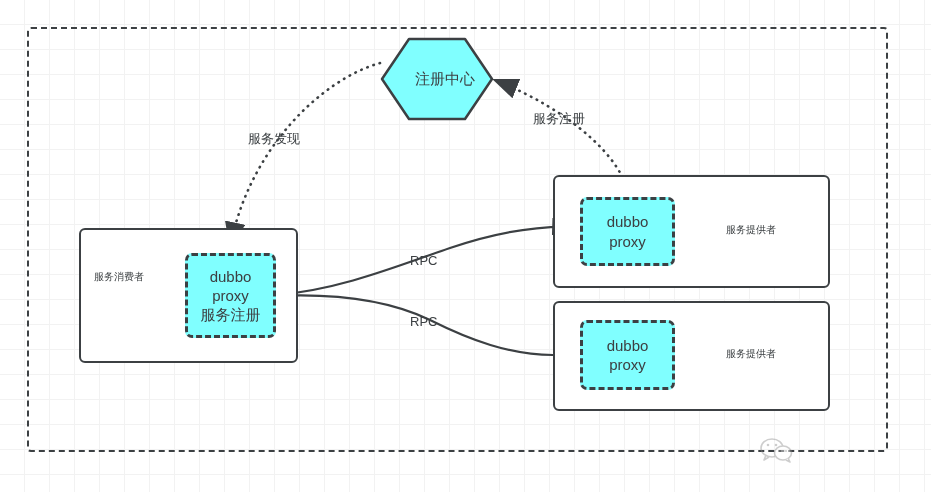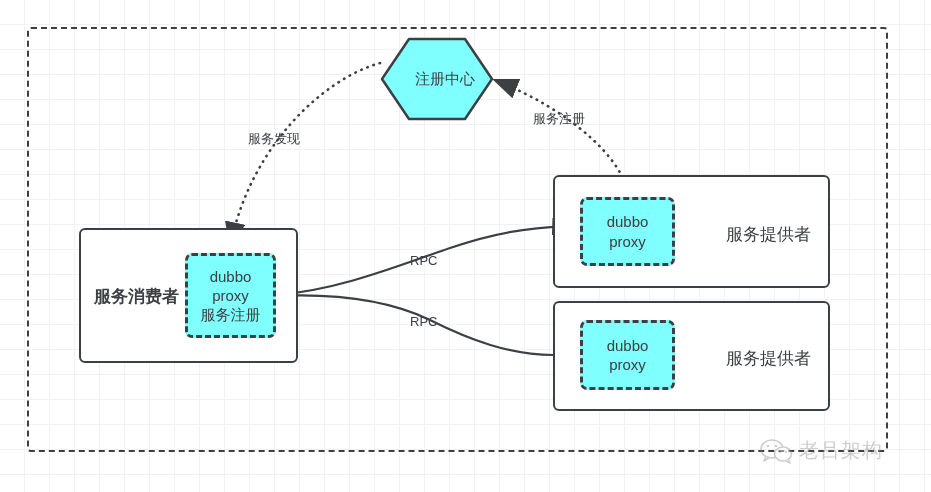--- a/index.html
+++ b/index.html
@@ -61,26 +61,26 @@
     color: #3c4043;
     font-size: 15px;
   }
   .proxy-line {
     display: block;
     white-space: nowrap;
   }
   .box-label {
     position: absolute;
     color: #3c4043;
-    font-size: 17px;
+    font-size: 10px;
     white-space: nowrap;
   }
   #consumer-box { left: 79px; top: 228px; width: 219px; height: 135px; }
   #consumer-proxy { left: 185px; top: 253px; width: 91px; height: 85px; }
-  #consumer-label { left: 94px; top: 285px; font-weight: bold; }
+  #consumer-label { left: 94px; top: 270px; }
   #provider1-box { left: 553px; top: 175px; width: 277px; height: 113px; }
   #provider1-proxy { left: 580px; top: 197px; width: 95px; height: 69px; }
   #provider1-label { left: 726px; top: 223px; }
   #provider2-box { left: 553px; top: 301px; width: 277px; height: 110px; }
   #provider2-proxy { left: 580px; top: 320px; width: 95px; height: 70px; }
   #provider2-label { left: 726px; top: 347px; }
   .hex-wrap {
     position: absolute;
     left: 390px;
     top: 38px;
@@ -189,16 +189,15 @@
     <svg width="34" height="26" viewBox="0 0 34 26">
       <ellipse cx="12" cy="11" rx="11" ry="9" fill="none" stroke="#8a8a8a" stroke-width="1.6"></ellipse>
       <path d="M6 18 L4 23 L9 20" fill="none" stroke="#8a8a8a" stroke-width="1.6" stroke-linejoin="round"></path>
       <ellipse cx="23" cy="16" rx="8.5" ry="7" fill="#ffffff" stroke="#8a8a8a" stroke-width="1.6"></ellipse>
       <path d="M28 21 L30 25 L26 23" fill="#ffffff" stroke="#8a8a8a" stroke-width="1.6" stroke-linejoin="round"></path>
       <circle cx="8" cy="8" r="1.3" fill="#8a8a8a"></circle>
       <circle cx="16" cy="8" r="1.3" fill="#8a8a8a"></circle>
       <circle cx="20" cy="14" r="1.1" fill="#8a8a8a"></circle>
       <circle cx="26" cy="14" r="1.1" fill="#8a8a8a"></circle>
     </svg>
-    <span class="watermark-text">老吕架构</span>
   </div>
 
 </div>
 
 </body></html>

